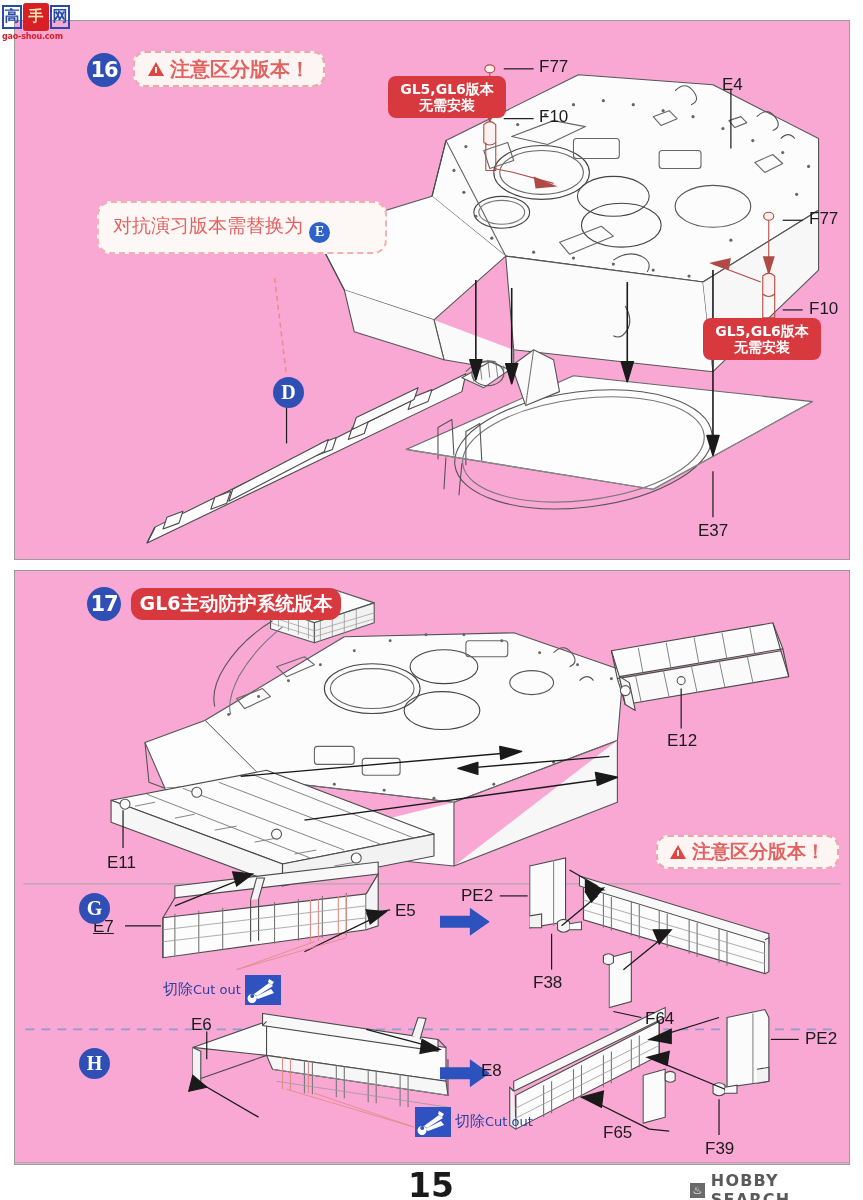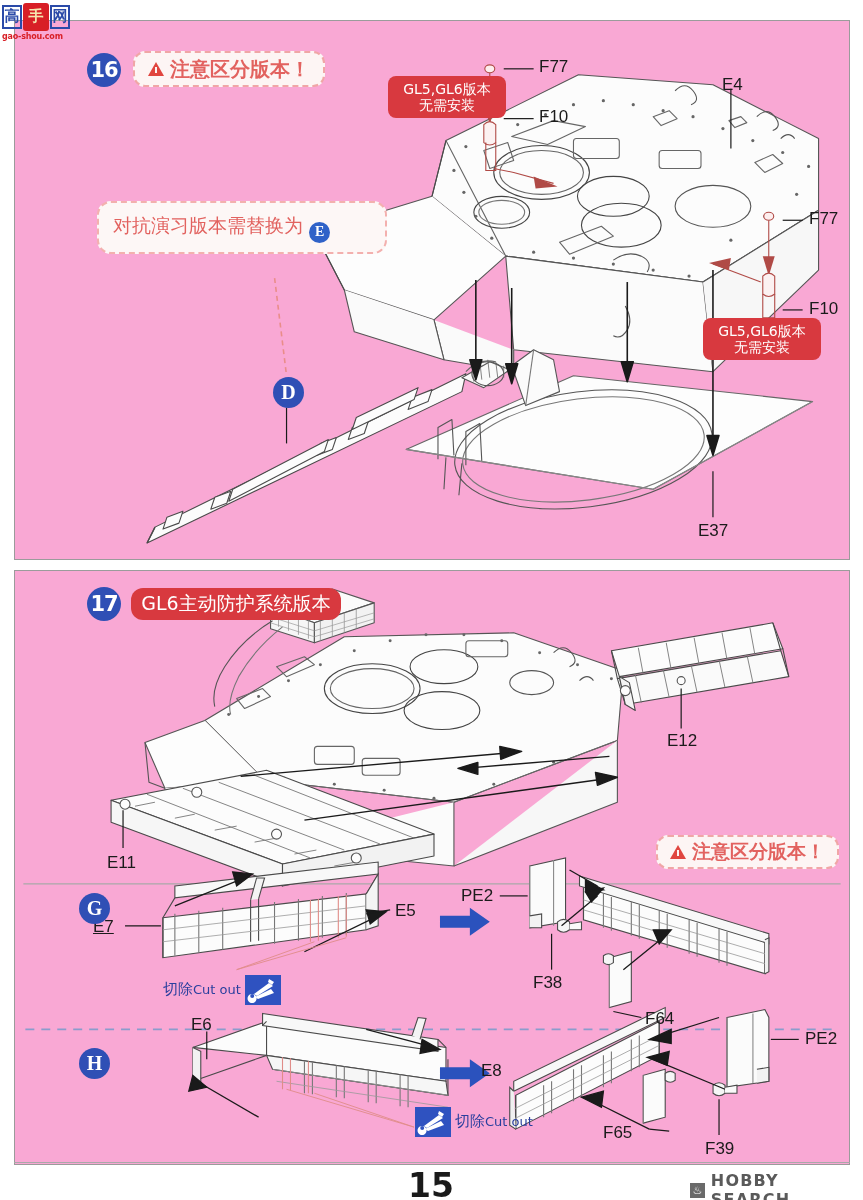--- a/index.html
+++ b/index.html
@@ -89,21 +89,21 @@
     vertical-align: -4px;
     font-family: "Liberation Serif", serif;
   }
 
   
   .red-banner {
     position: absolute;
     background: #d8393f;
     color: #ffffff;
     border-radius: 12px;
-    font-weight: normal;
+    font-weight: bold;
     font-family: "DejaVu Sans", sans-serif;
     display: flex; align-items: center; justify-content: center;
     text-align: center; line-height: 1.15;
     z-index: 12;
   }
   .red-banner.two-line { border-radius: 8px; }
 
   
   .warn-box {
     position: absolute;

